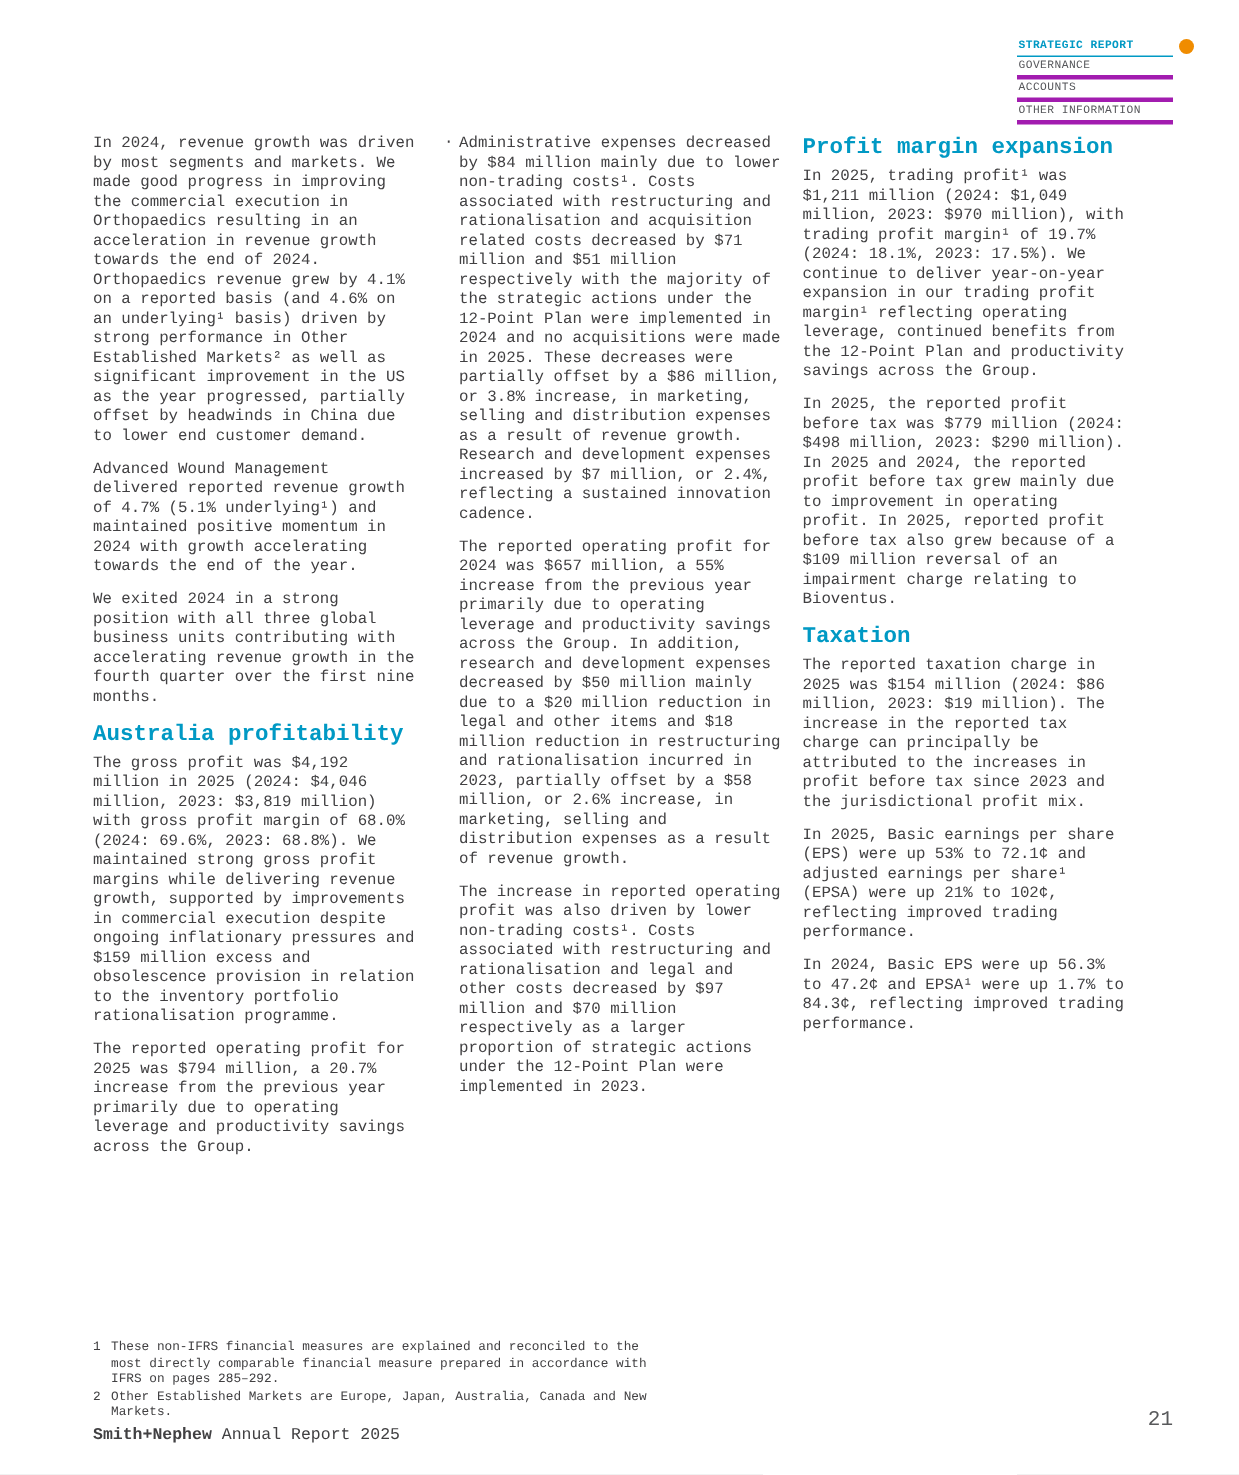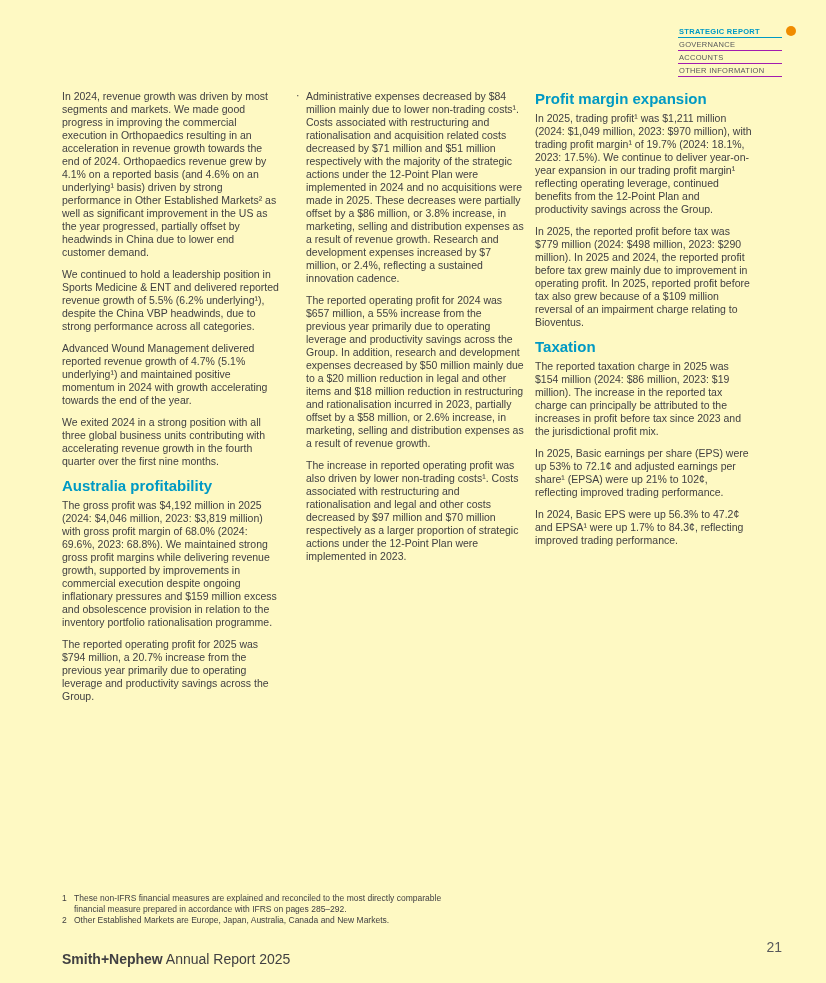--- a/index.html
+++ b/index.html
@@ -1,28 +1,28 @@
 <!DOCTYPE html>
 <html style="--accent_teal: #0099c4; --accent_orange: #f08c00; --body_text: #414042;"><head>
 <meta charset="utf-8">
 <style>
   html,body { margin:0; padding:0; background:#e8e8e8; }
   .page {
     position:relative; width:826px; height:983px; margin:0 auto;
-    background:#fef9c3; overflow:hidden;
-    font-family:Liberation Sans, sans-serif;
+    background:#ffffff; overflow:hidden;
+    font-family:Liberation Mono, monospace;
     color:var(--body_text, #414042);
   }
 
   
   .toc-nav { position:absolute; top:25px; right:44px; width:104px; }
   .nav-item {
     font-size:7.5px; letter-spacing:0.3px; line-height:9px;
     padding:1.5px 0 1.5px 1px; color:#55565a;
-    border-bottom:1px solid #a21caf; cursor:pointer;
+    border-bottom:3px solid #a21caf; cursor:pointer;
   }
   .nav-item.active {
     color:var(--accent_teal, #0099c4); font-weight:bold;
     border-bottom:1.5px solid var(--accent_teal, #0099c4);
   }
   .nav-dot {
     position:absolute; top:1px; right:-14px; width:10px; height:10px;
     border-radius:50%; background:var(--accent_orange, #f08c00);
   }
 
@@ -40,21 +40,21 @@
   .para-row { position:relative; }
   .bullet { position:absolute; left:-10px; top:-1px; color:#414042; }
 
   
   .footnotes { position:absolute; left:62px; top:893px; width:382px; font-size:8.5px; line-height:10.5px; }
   .footnote { display:flex; margin-bottom:1px; }
   .fn-marker { width:12px; flex:0 0 12px; }
   .fn-text { flex:1; }
 
   
-  .page-footer { position:absolute; left:62px; top:951px; font-size:14px; }
+  .page-footer { position:absolute; left:62px; top:951px; font-size:11px; }
   .brand { font-weight:bold; }
   .page-number {
     position:absolute; right:44px; top:939px;
     font-size:14px; color:#58595b;
   }
 </style>
 </head>
 <body>
 
 <div class="page">
@@ -62,21 +62,20 @@
   <nav class="toc-nav">
     <div class="nav-dot"></div>
     <div class="nav-item active">STRATEGIC REPORT</div>
     <div class="nav-item">GOVERNANCE</div>
     <div class="nav-item">ACCOUNTS</div>
     <div class="nav-item">OTHER INFORMATION</div>
   </nav>
 
   <section class="col col1">
     <p>In 2024, revenue growth was driven by most segments and markets. We made good progress in improving the commercial execution in Orthopaedics resulting in an acceleration in revenue growth towards the end of 2024. Orthopaedics revenue grew by 4.1% on a reported basis (and 4.6% on an underlying¹ basis) driven by strong performance in Other Established Markets² as well as significant improvement in the US as the year progressed, partially offset by headwinds in China due to lower end customer demand.</p>
-    <p>We continued to hold a leadership position in Sports Medicine &amp; ENT and delivered reported revenue growth of 5.5% (6.2% underlying¹), despite the China VBP headwinds, due to strong performance across all categories.</p>
     <p>Advanced Wound Management delivered reported revenue growth of 4.7% (5.1% underlying¹) and maintained positive momentum in 2024 with growth accelerating towards the end of the year.</p>
     <p>We exited 2024 in a strong position with all three global business units contributing with accelerating revenue growth in the fourth quarter over the first nine months.</p>
     <h2 class="heading">Australia profitability</h2>
     <p>The gross profit was $4,192 million in 2025 (2024: $4,046 million, 2023: $3,819 million) with gross profit margin of 68.0% (2024: 69.6%, 2023: 68.8%). We maintained strong gross profit margins while delivering revenue growth, supported by improvements in commercial execution despite ongoing inflationary pressures and $159 million excess and obsolescence provision in relation to the inventory portfolio rationalisation programme.</p>
     <p>The reported operating profit for 2025 was $794 million, a 20.7% increase from the previous year primarily due to operating leverage and productivity savings across the Group.</p>
   </section>
 
   <section class="col col2">
     <div class="para-row">
       <span class="bullet">·</span>

